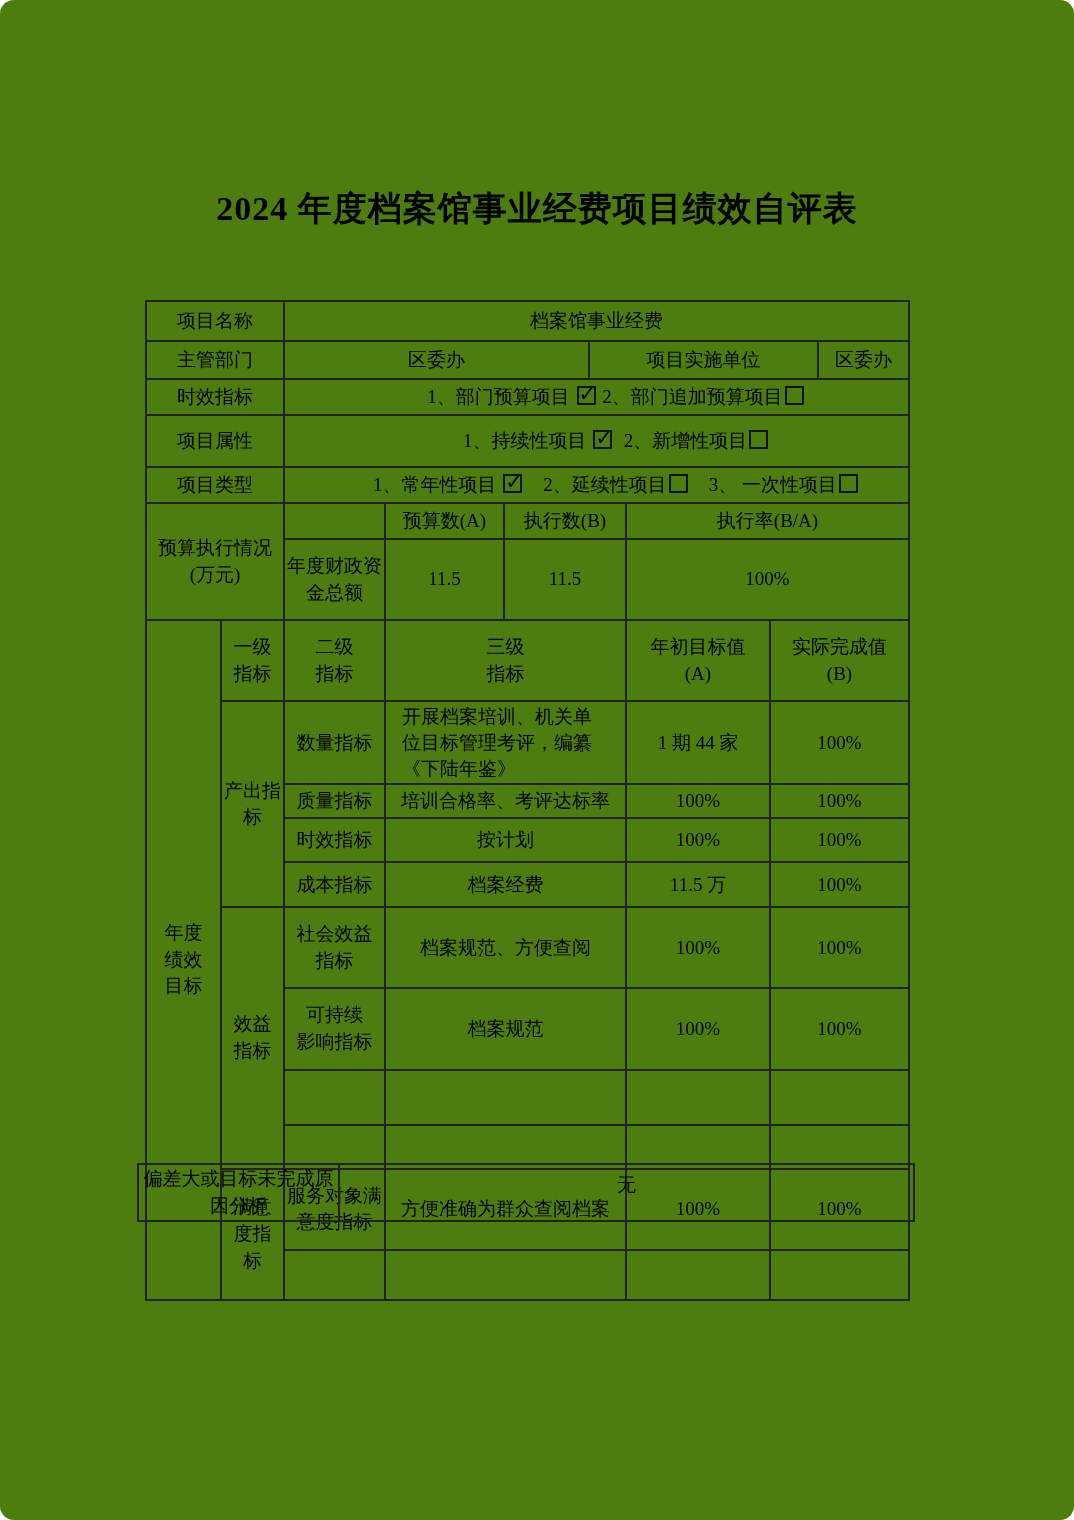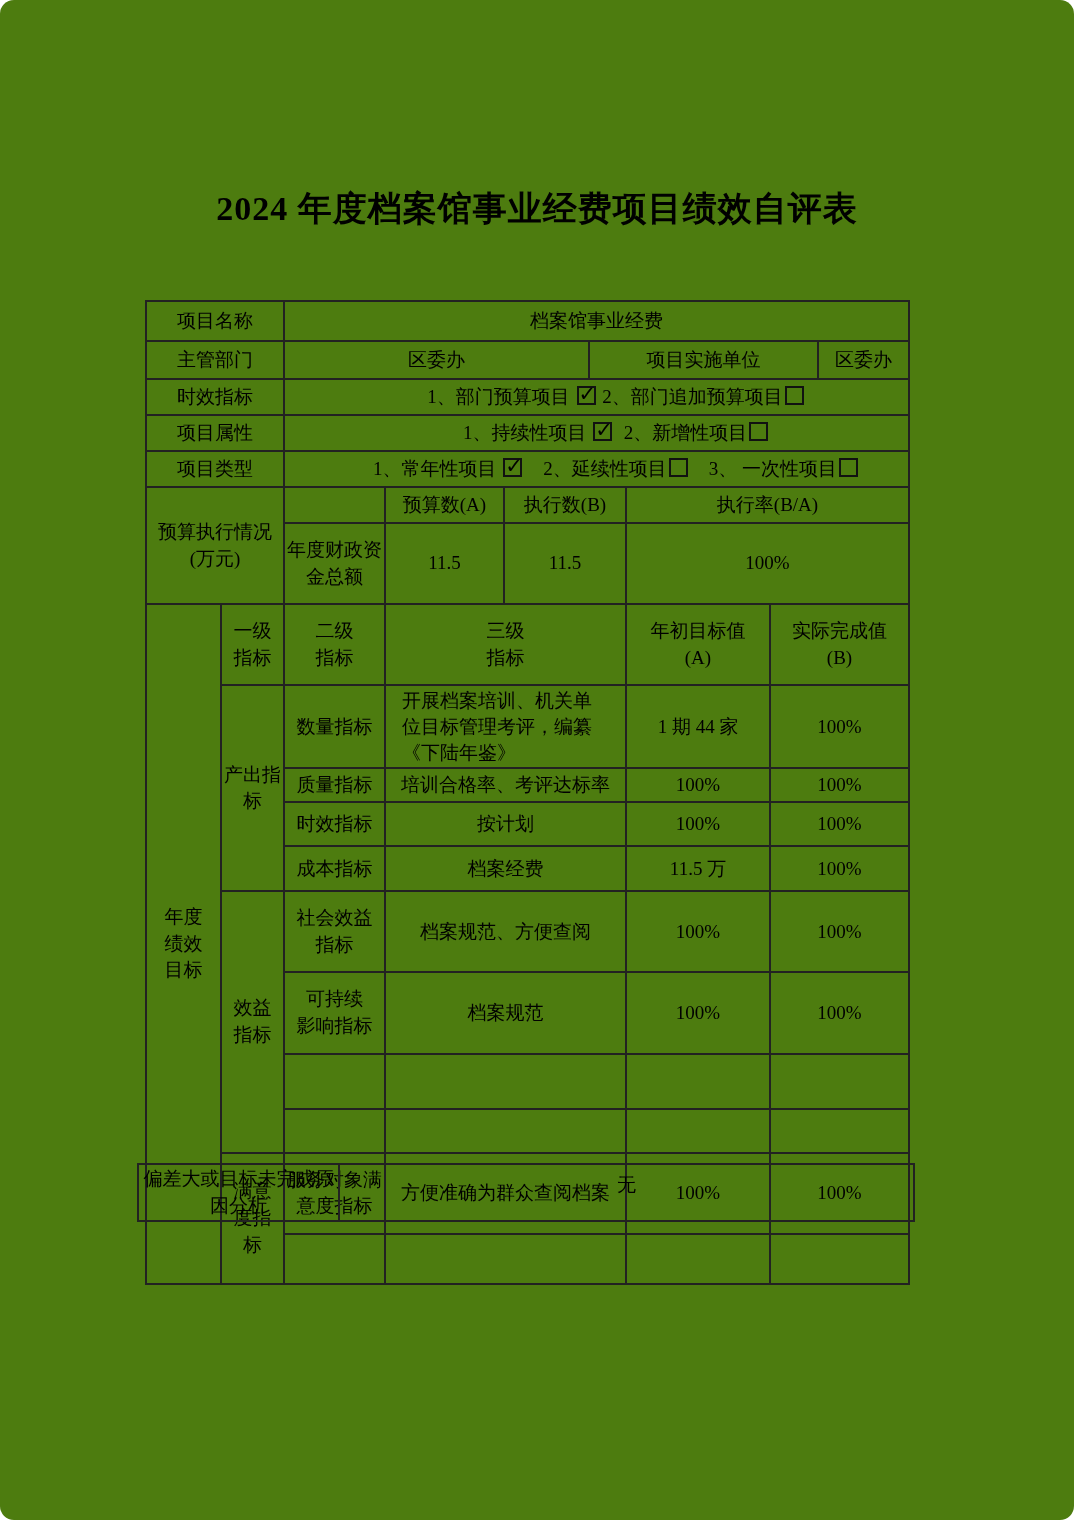--- a/index.html
+++ b/index.html
@@ -70,21 +70,21 @@
       <td colspan="3">区委办</td>
       <td colspan="3">项目实施单位</td>
       <td>区委办</td>
     </tr>
 
     <tr style="height:36px">
       <td colspan="2">时效指标</td>
       <td colspan="7" class="seg">1、部门预算项目 <span class="cb checked"></span> 2、部门追加预算项目<span class="cb"></span></td>
     </tr>
 
-    <tr style="height:36px">
+    <tr style="height:52px">
       <td colspan="2">项目属性</td>
       <td colspan="7" class="seg">1、持续性项目 <span class="cb checked"></span>  2、新增性项目<span class="cb"></span></td>
     </tr>
 
     <tr style="height:36px">
       <td colspan="2">项目类型</td>
       <td colspan="7" class="seg">1、常年性项目 <span class="cb checked"></span>    2、延续性项目<span class="cb"></span>    3、 一次性项目<span class="cb"></span></td>
     </tr>
 
     <tr style="height:36px">

